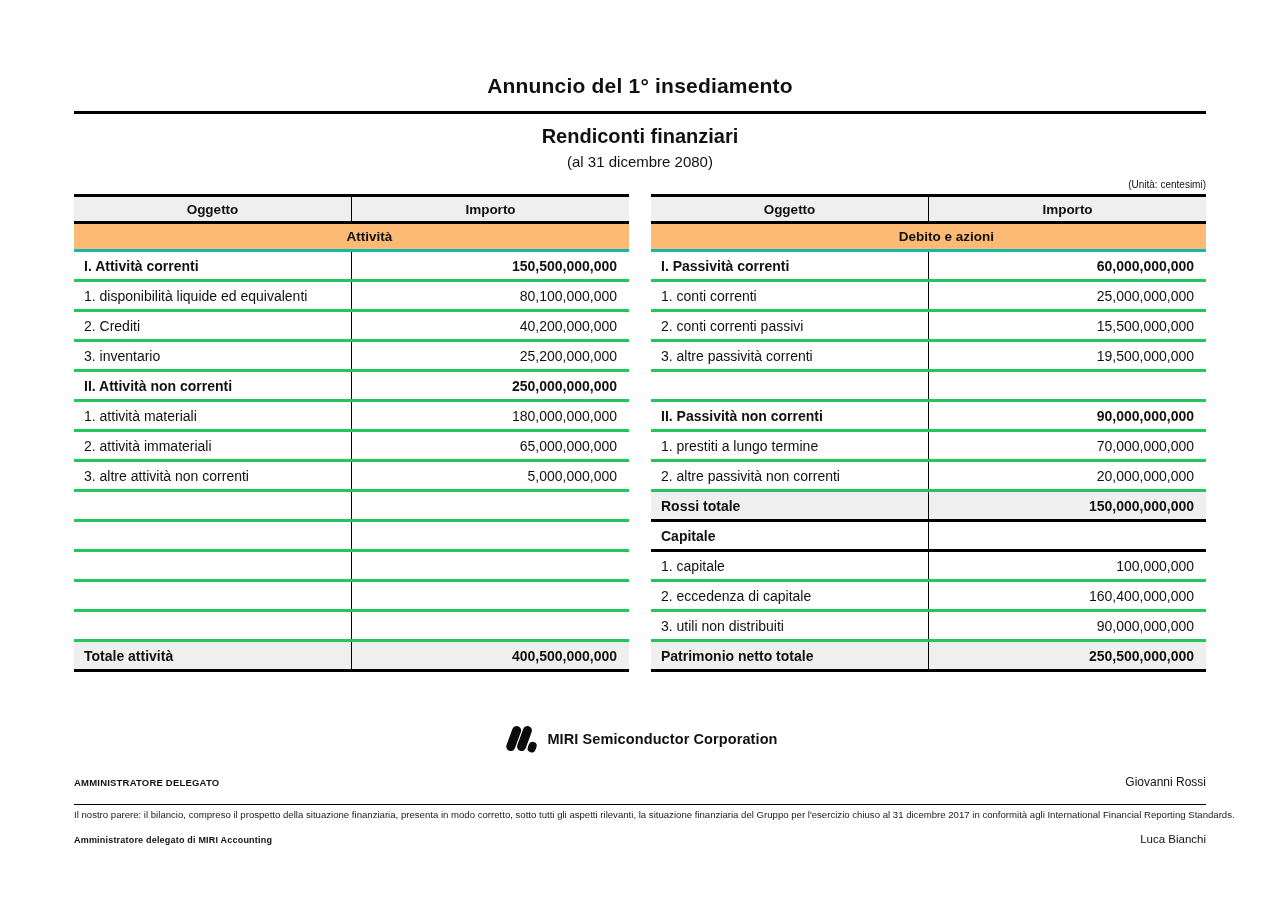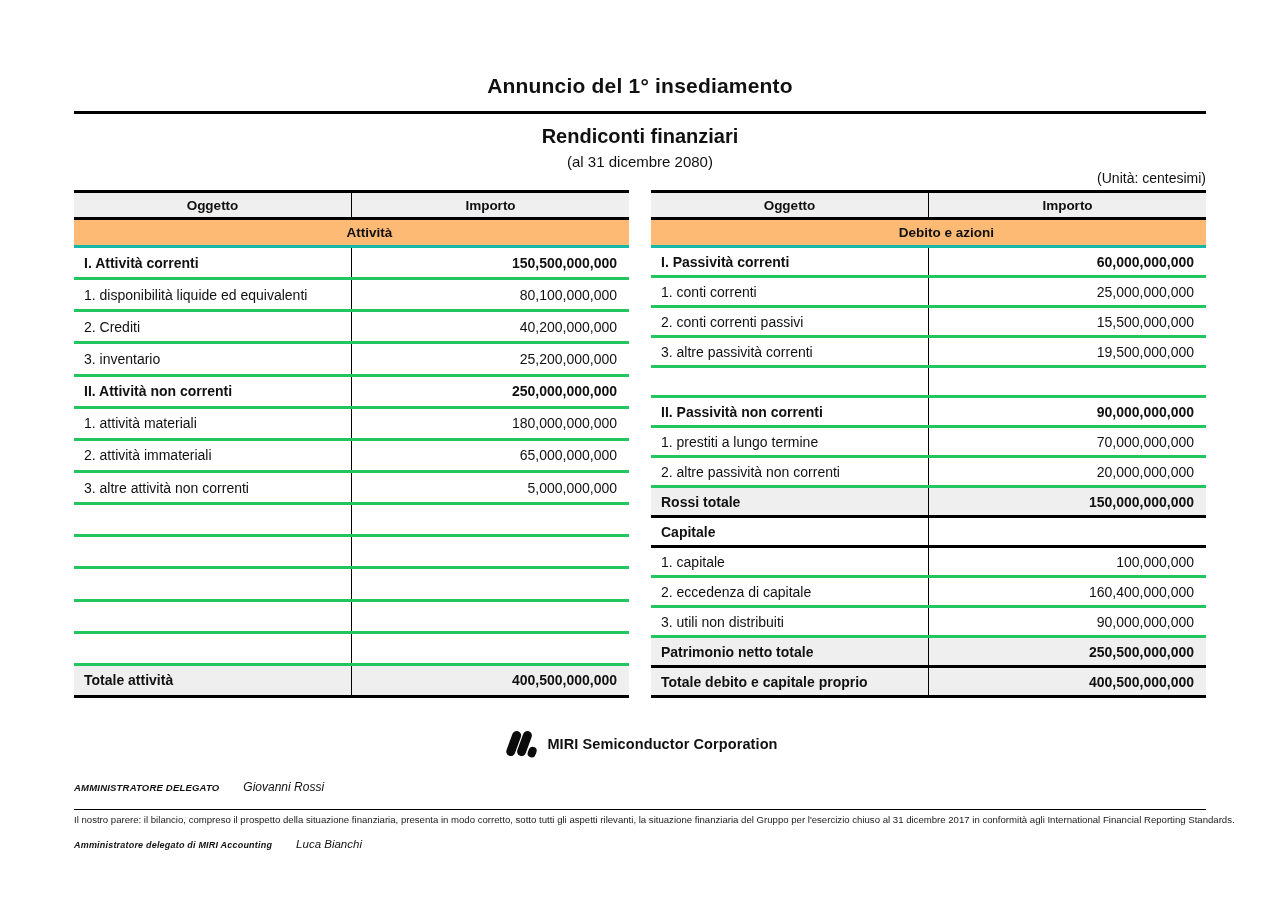--- a/index.html
+++ b/index.html
@@ -25,26 +25,27 @@
     text-align: center;
     font-size: 20px;
     font-weight: 700;
   }
   .date-note {
     margin-top: 5px;
     text-align: center;
     font-size: 15px;
   }
   .unit-note {
+    margin-top: 9px;
     margin-bottom: 4px;
     text-align: right;
-    font-size: 14px;
-  }
-
-  .tables-row { display: flex; justify-content: space-between; }
+    font-size: 10px;
+  }
+
+  .tables-row { display: flex; justify-content: space-between; align-items: center; }
   table {
     border-collapse: collapse;
     table-layout: fixed;
     width: 555px;
     border-top: 3px solid #000;
   }
   col { width: 50%; }
   th, td { font-size: 14px; vertical-align: middle; }
   tr.colhead th {
     background: #efefef;
@@ -66,35 +67,34 @@
   }
   td { height: 30px; border-bottom: 3px solid #22c55e; background: #fff; }
   td.label { text-align: left; padding-left: 10px; border-right: 1px solid #000; }
   td.value { text-align: right; padding-right: 12px; }
   tr.bold td { font-weight: 700; }
   tr.fill td { background: #efefef; }
   tr.thick-top td { border-top: 3px solid #000; }
   tr.thick-bottom td { border-bottom: 3px solid #000; }
 
   .brand-row {
-    margin-top: 31px;
+    margin-top: 52px;
     display: flex;
     align-items: center;
     justify-content: center;
     gap: 9px;
   }
   .company-name { font-size: 14.5px; font-weight: 700; letter-spacing: 0.1px; }
 
   .sig-row {
     margin-top: 21px;
     display: flex;
     align-items: baseline;
-    justify-content: flex-start;
+    justify-content: space-between;
     gap: 24px;
-    font-style: italic;
   }
   .sig-label { font-size: 9.5px; font-weight: 700; letter-spacing: 0.2px; }
   .sig-name { font-size: 12px; }
 
   .footer-rule { margin-top: 15px; height: 1px; background: #000; }
   .disclaimer {
     margin-top: 4px;
     text-align: center;
     font-size: 9.6px;
     white-space: nowrap;
@@ -254,24 +254,20 @@
             <td class="label">2. eccedenza di capitale</td>
             <td class="value">160,400,000,000</td>
           </tr>
           <tr class="data">
             <td class="label">3. utili non distribuiti</td>
             <td class="value">90,000,000,000</td>
           </tr>
           <tr class="data bold fill thick-top thick-bottom">
             <td class="label">Patrimonio netto totale</td>
             <td class="value">250,500,000,000</td>
-          </tr>
-          <tr class="data bold fill thick-bottom">
-            <td class="label">Totale debito e capitale proprio</td>
-            <td class="value">400,500,000,000</td>
           </tr>
         </tbody>
     </table>
 
   </div>
 
   <div class="brand-row">
     <span style="display:inline-flex;">
       <svg width="36" height="30" viewBox="0 0 40 32" aria-hidden="true">
         <g fill="#0b0b0b">

